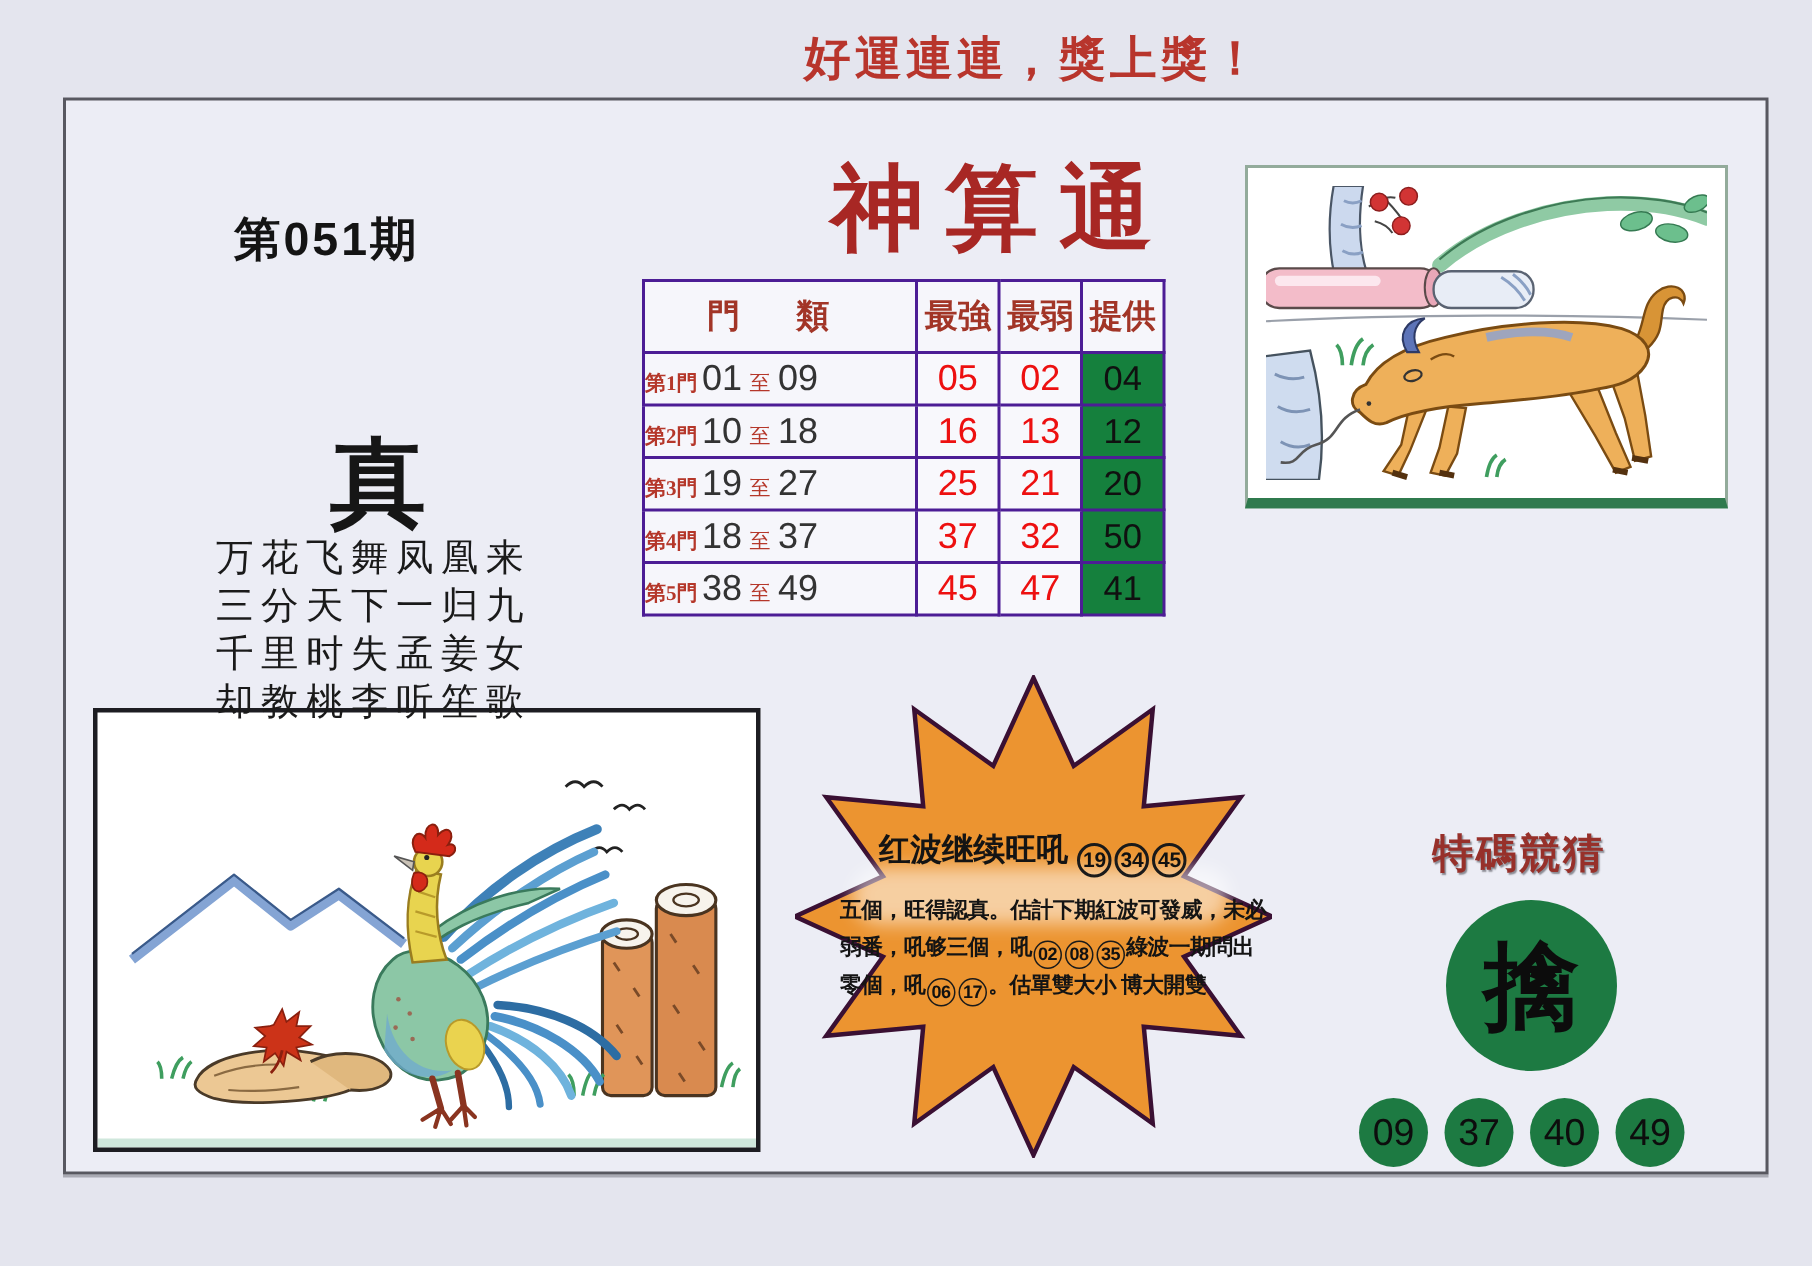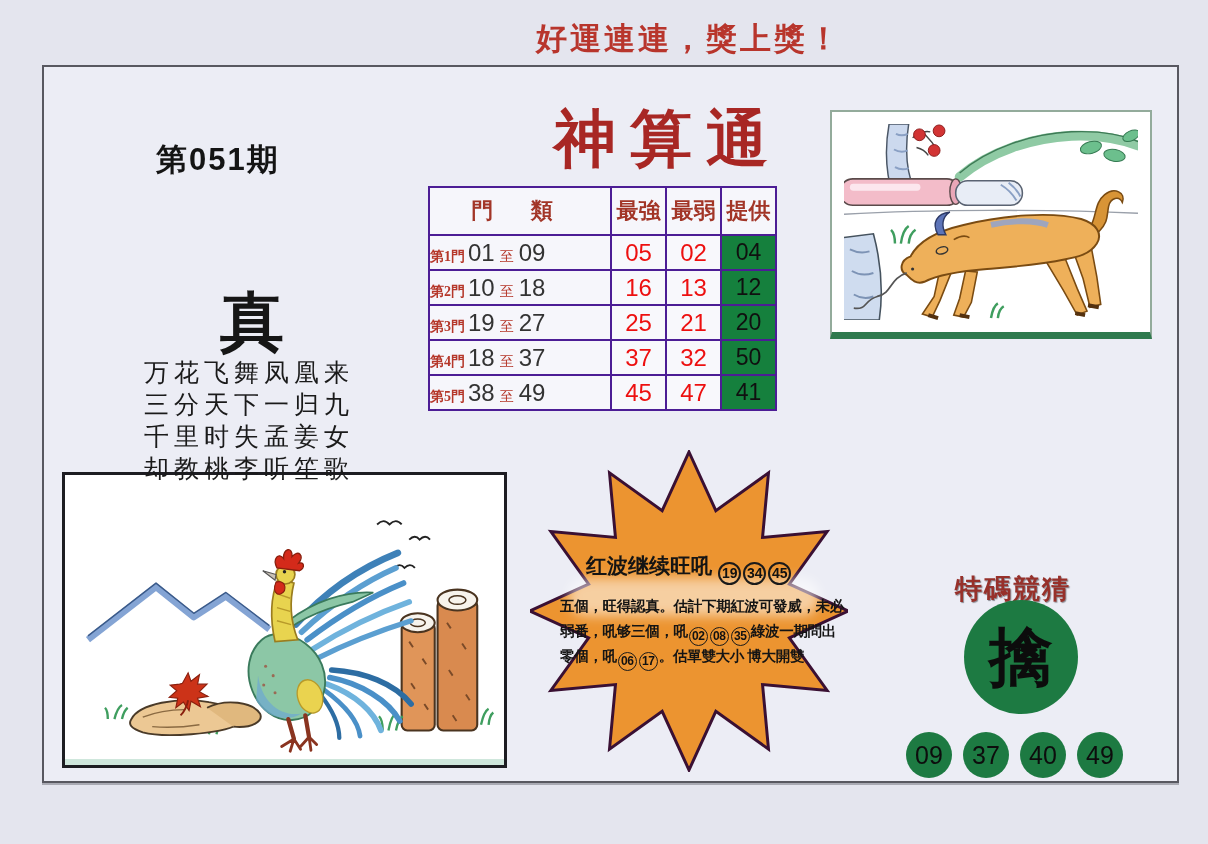--- a/index.html
+++ b/index.html
@@ -117,21 +117,21 @@
     width:23px;height:23px;border:2px solid #1a1a1a;border-radius:50%;
     font-family:"Liberation Sans",sans-serif;font-size:14px;font-weight:bold;color:#111;
     margin:0 1px;vertical-align:-5px;box-sizing:border-box;background:transparent;
   }
   .cnum.sm{width:19px;height:19px;font-size:12px;border-width:1.5px;vertical-align:-4px;}
 
   
   .guess-title{
     position:absolute;left:911px;top:484px;
     font-family:"Liberation Serif",serif;font-size:27px;font-weight:bold;color:#97302a;
-    letter-spacing:2px;text-shadow:1px 1px 1px #8a8a92;white-space:nowrap;margin-top:20px;
+    letter-spacing:2px;text-shadow:1px 1px 1px #8a8a92;white-space:nowrap;
   }
   .qin-circle{
     position:absolute;left:920px;top:533px;width:114px;height:114px;border-radius:50%;
     background:#1d7a42;display:flex;align-items:center;justify-content:center;
   }
   .qin-circle span{
     font-family:"Liberation Serif",serif;font-size:64px;font-weight:bold;color:#0c0c0c;
   }
   .num-circle{
     position:absolute;top:665px;width:46px;height:46px;border-radius:50%;

